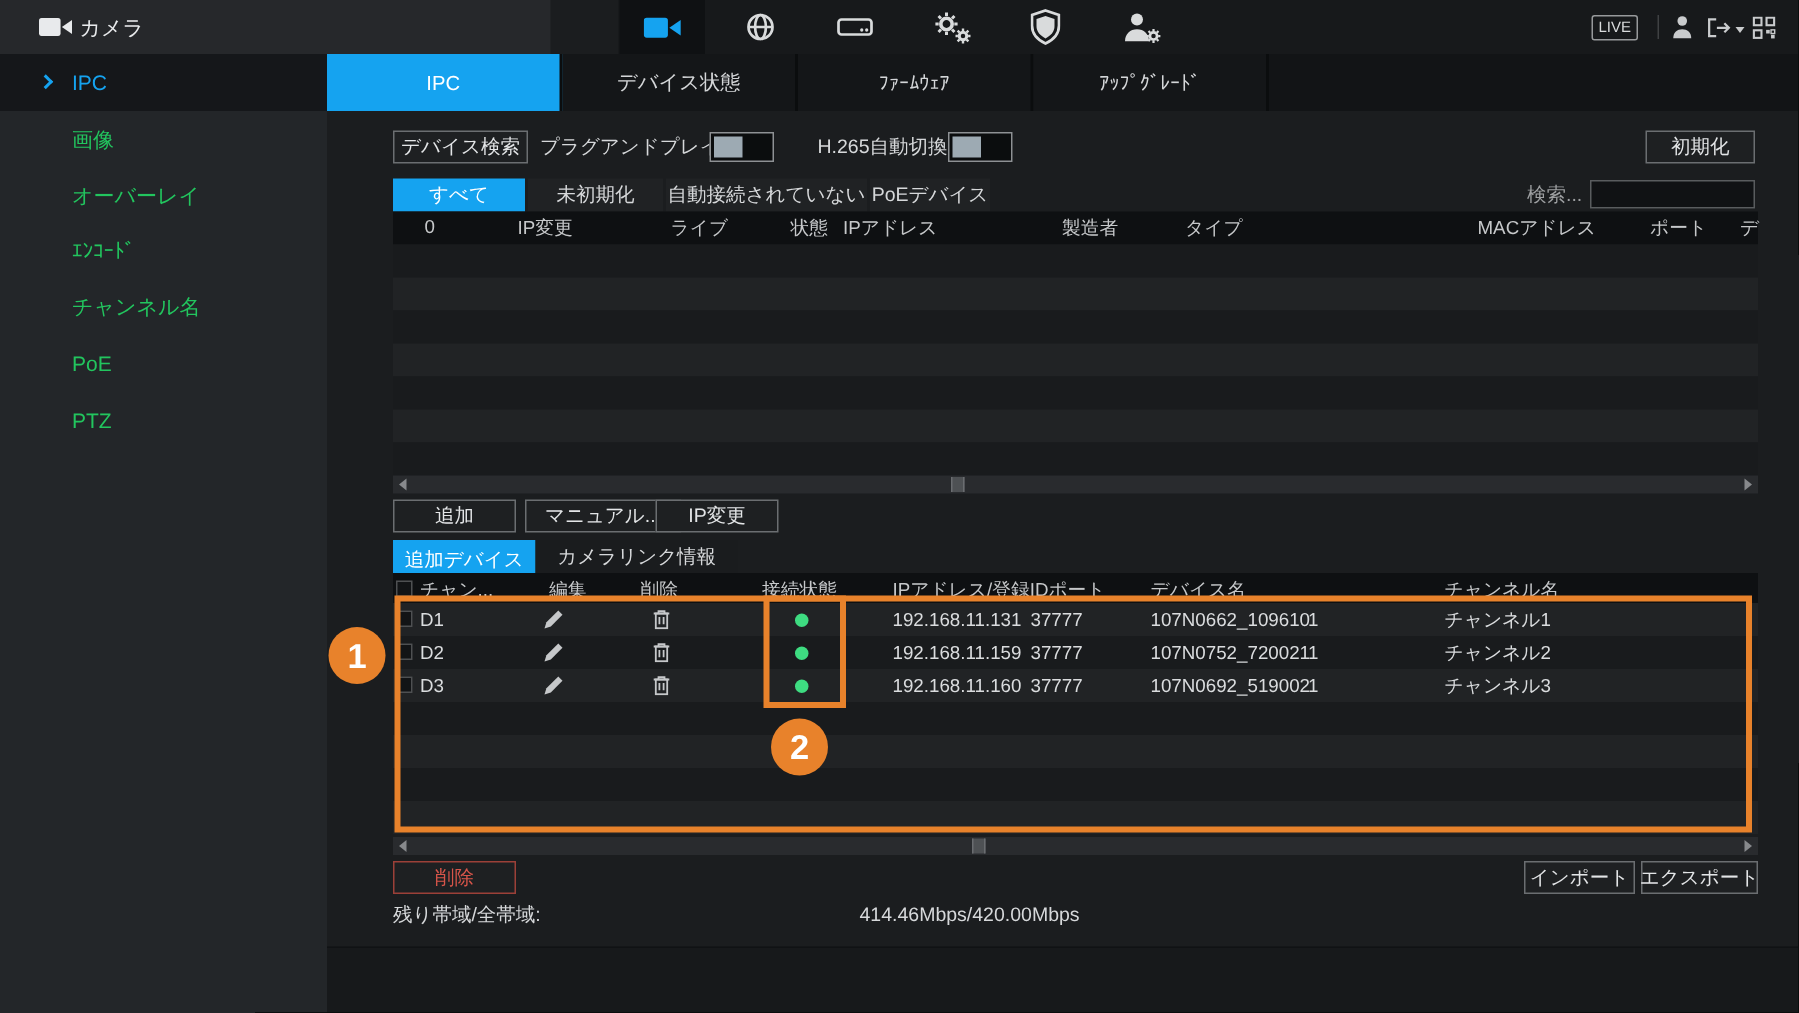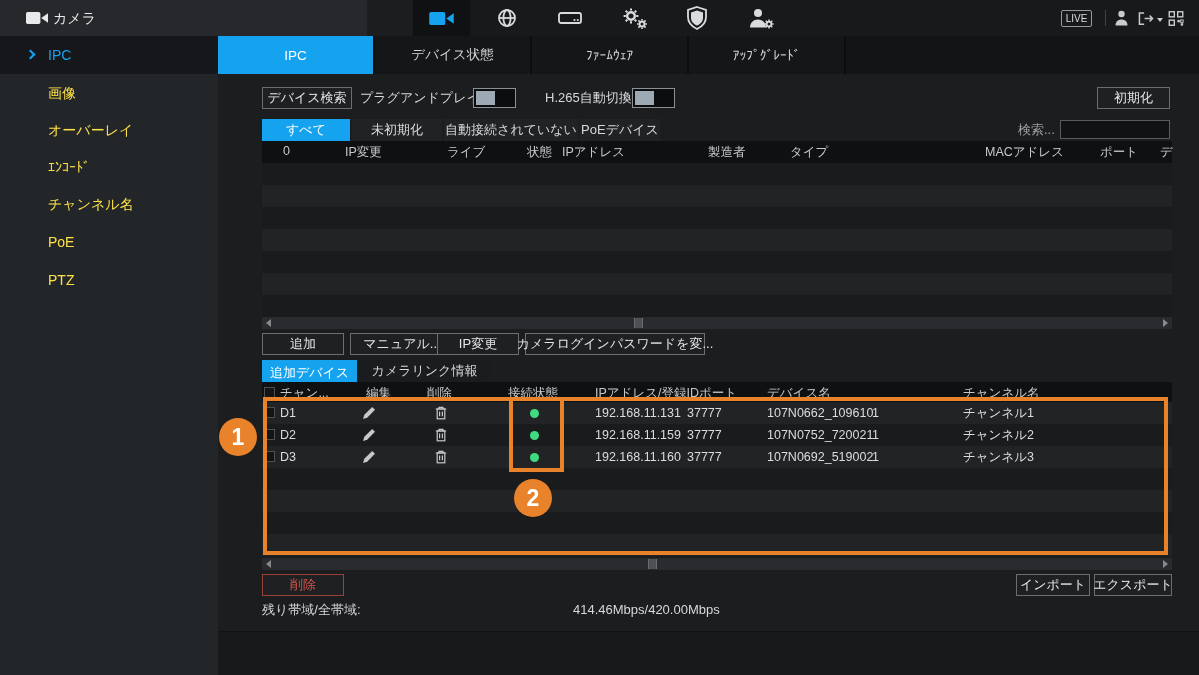--- a/index.html
+++ b/index.html
@@ -13,21 +13,21 @@
   .topnav{left:412px;top:0;width:787px;height:36px;background:#17191B;}
   .navcell{position:absolute;top:0;height:36px;display:flex;align-items:center;justify-content:center;}
   .navcell.active{background:#0F1113;}
   
   .tabrow{left:218px;top:36px;width:981px;height:38px;background:#121416;}
   .tab{position:absolute;top:0;height:38px;width:157px;display:flex;align-items:center;justify-content:center;
        font-size:13.5px;color:#D4D6D8;background:#141618;border-right:2px solid #0B0D0E;cursor:default;}
   .tab.active{background:#15A3F0;color:#FFFFFF;}
   
   .sidebar{left:0;top:36px;width:218px;height:639px;background:#232629;}
-  .side-item{position:absolute;left:0;width:218px;height:30px;line-height:30px;font-size:14px;color:#fde047;padding-left:48px;}
+  .side-item{position:absolute;left:0;width:218px;height:30px;line-height:30px;font-size:14px;color:#22c55e;padding-left:48px;}
   .side-item.active{height:38px;line-height:38px;background:#15171A;color:#15A3F0;}
   .chev{position:absolute;left:27px;top:15px;width:7px;height:7px;border-right:2px solid #15A3F0;border-top:2px solid #15A3F0;transform:rotate(45deg);}
   
   .btn{position:absolute;border:1px solid #6B6E71;background:#1E2022;color:#E3E5E7;font-size:13px;
        display:flex;align-items:center;justify-content:center;white-space:nowrap;}
   .bluechip{position:absolute;background:#15A3F0;color:#fff;font-size:13px;display:flex;align-items:center;justify-content:center;white-space:nowrap;}
   .darkchip{position:absolute;background:#202224;color:#D6D8DA;font-size:13px;display:flex;align-items:center;justify-content:center;white-space:nowrap;}
   .label{position:absolute;font-size:13px;color:#D6D8DA;line-height:22px;white-space:nowrap;}
   .toggle{position:absolute;width:43px;height:20px;background:#0B0D0E;border:1px solid #8E9194;}
   .knob{position:absolute;left:2px;top:2px;width:19px;height:14px;background:#9DAAB3;}
@@ -218,21 +218,20 @@
 
   <div class="scroll" style="top:317px;">
     <div class="arrL" style="left:4px;top:2px;"></div>
     <div class="thumb" style="left:372px;"></div>
     <div class="arrR" style="right:4px;top:2px;"></div>
   </div>
 
   <div class="btn" style="left:262px;top:333px;width:82px;height:22px;">追加</div>
   <div class="btn" style="left:350px;top:333px;width:104px;height:22px;">マニュアル...</div>
   <div class="btn" style="left:437px;top:333px;width:82px;height:22px;">IP変更</div>
-  <div class="btn" style="left:525px;top:333px;width:180px;height:22px;">カメラログインパスワードを変...</div>
 
   <div class="bluechip" style="left:262px;top:360px;width:95px;height:26px;">追加デバイス</div>
   <div class="darkchip" style="left:357px;top:360px;width:135px;height:22px;background:#1A1C1E;">カメラリンク情報</div>
 
   <div class="thead" style="top:382px;height:20px;"></div>
   <div class="checkbox" style="left:264px;top:387px;"></div>
   <span class="hcell" style="left:280px;top:385px;">チャン...</span>
   <span class="hcell" style="left:366px;top:385px;">編集</span>
   <span class="hcell" style="left:427px;top:385px;">削除</span>
   <span class="hcell" style="left:508px;top:385px;">接続状態</span>

